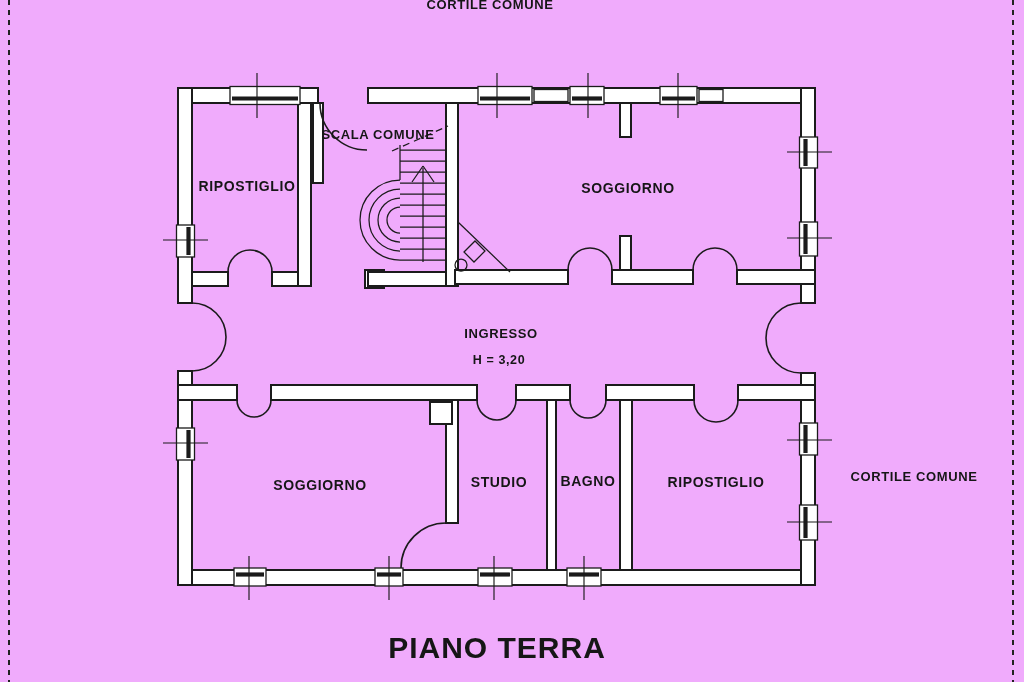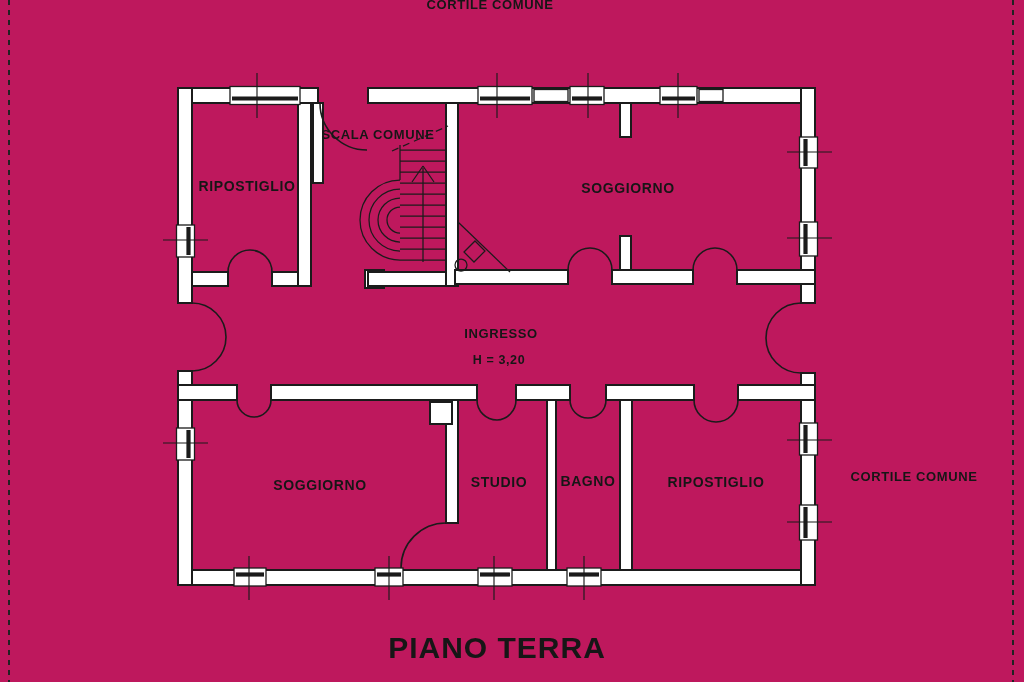--- a/index.html
+++ b/index.html
@@ -1,17 +1,17 @@
 <!DOCTYPE html>
 <html><head>
 <meta charset="utf-8">
 <style>
   html,body{margin:0;padding:0;background:#e8e8e8;}
   .page{
-    position:relative;width:1024px;height:682px;background:#be185d;
+    position:relative;width:1024px;height:682px;background:#f0abfc;
     font-family:"Liberation Sans",sans-serif;overflow:hidden;text-align:center;
   }
   svg{display:block;}
   .wall{fill:#ffffff;stroke:#1b1b1b;stroke-width:2;}
   .win-box{fill:#ffffff;stroke:#1b1b1b;stroke-width:1.3;}
   .win-bar{stroke:#1b1b1b;stroke-width:4.2;fill:none;}
   .tick{stroke:#1b1b1b;stroke-width:1.15;fill:none;}
   .door{fill:none;stroke:#1b1b1b;stroke-width:1.6;}
   .thin{fill:none;stroke:#1b1b1b;stroke-width:1.25;}
   .dashln{fill:none;stroke:#1b1b1b;stroke-width:1.25;stroke-dasharray:7 5;}

